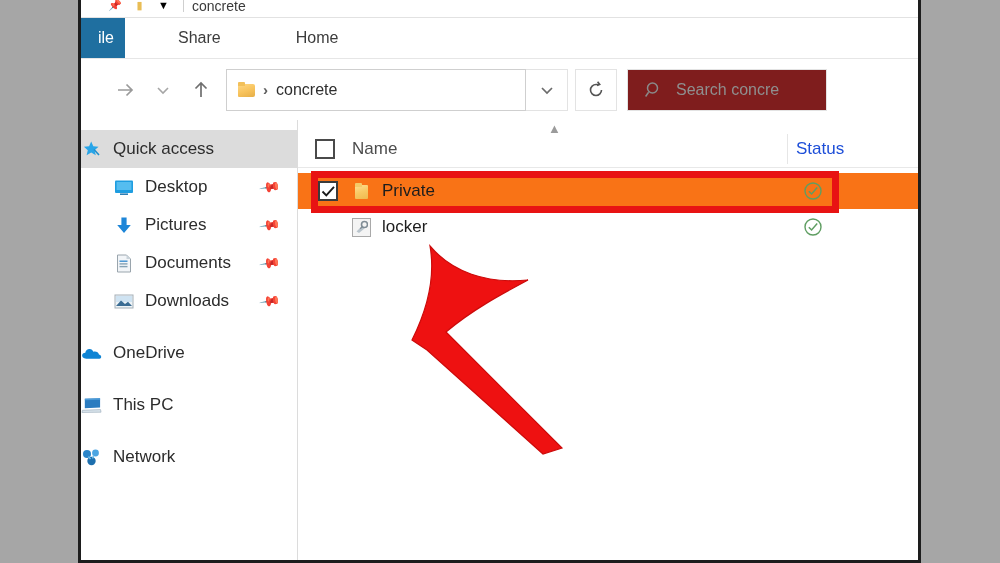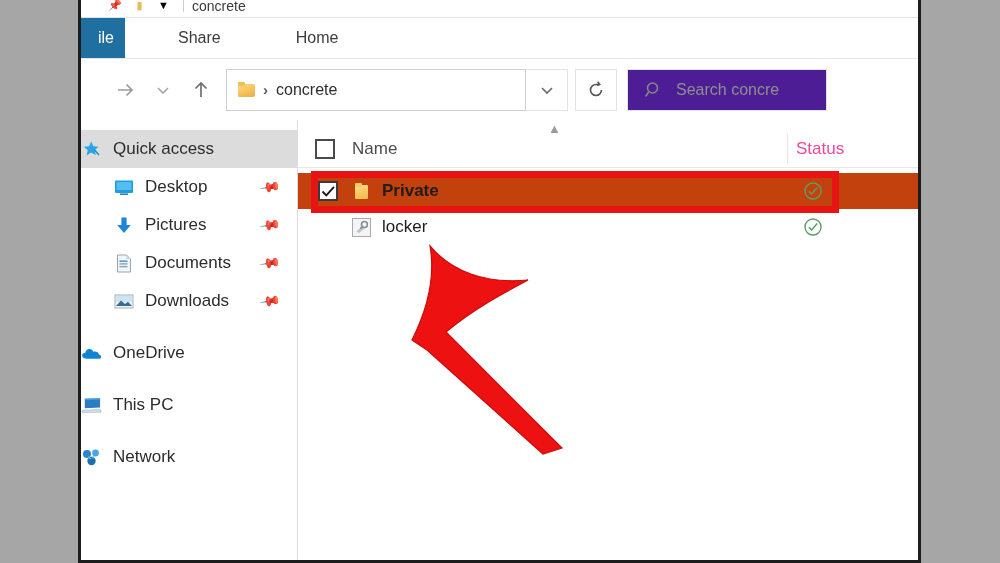--- a/index.html
+++ b/index.html
@@ -184,21 +184,21 @@
     color: #555;
     flex: none;
   }
   .refresh-btn { margin-left: 7px; border-left: 1px solid #e3e3e3; }
 
   .searchbox {
     flex: none;
     width: 200px;
     height: 42px;
     margin-left: 10px;
-    background: #4c1d95;
+    background: #7f1d1d;
     border: 1px solid #e3e3e3;
     display: flex;
     align-items: center;
     gap: 12px;
     padding-left: 16px;
     overflow: hidden;
   }
   .search-ph {
     font-size: 16px;
     color: #8f8f8f;
@@ -289,21 +289,21 @@
   .head-name {
     position: absolute;
     left: 54px;
     font-size: 17px;
     color: #4d4d4d;
   }
   .head-status {
     position: absolute;
     left: 498px;
     font-size: 17px;
-    color: #ec4899;
+    color: #1d4ed8;
   }
   .head-divider {
     position: absolute;
     left: 489px;
     top: 4px;
     width: 1px;
     height: 30px;
     background: #e6e6e6;
   }
 
@@ -311,21 +311,21 @@
     position: absolute;
     left: 0; top: 53px;
     width: 100%;
   }
   .row {
     height: 36px;
     display: flex;
     align-items: center;
     position: relative;
   }
-  .row.selected { background: #c2410c; font-weight: bold; }
+  .row.selected { background: #f97316; }
 
   .row-check {
     position: absolute;
     left: 20px;
     width: 20px; height: 20px;
     border: 2px solid #3b3b3b;
     background: #ffffff;
     display: flex;
     align-items: center;
     justify-content: center;

